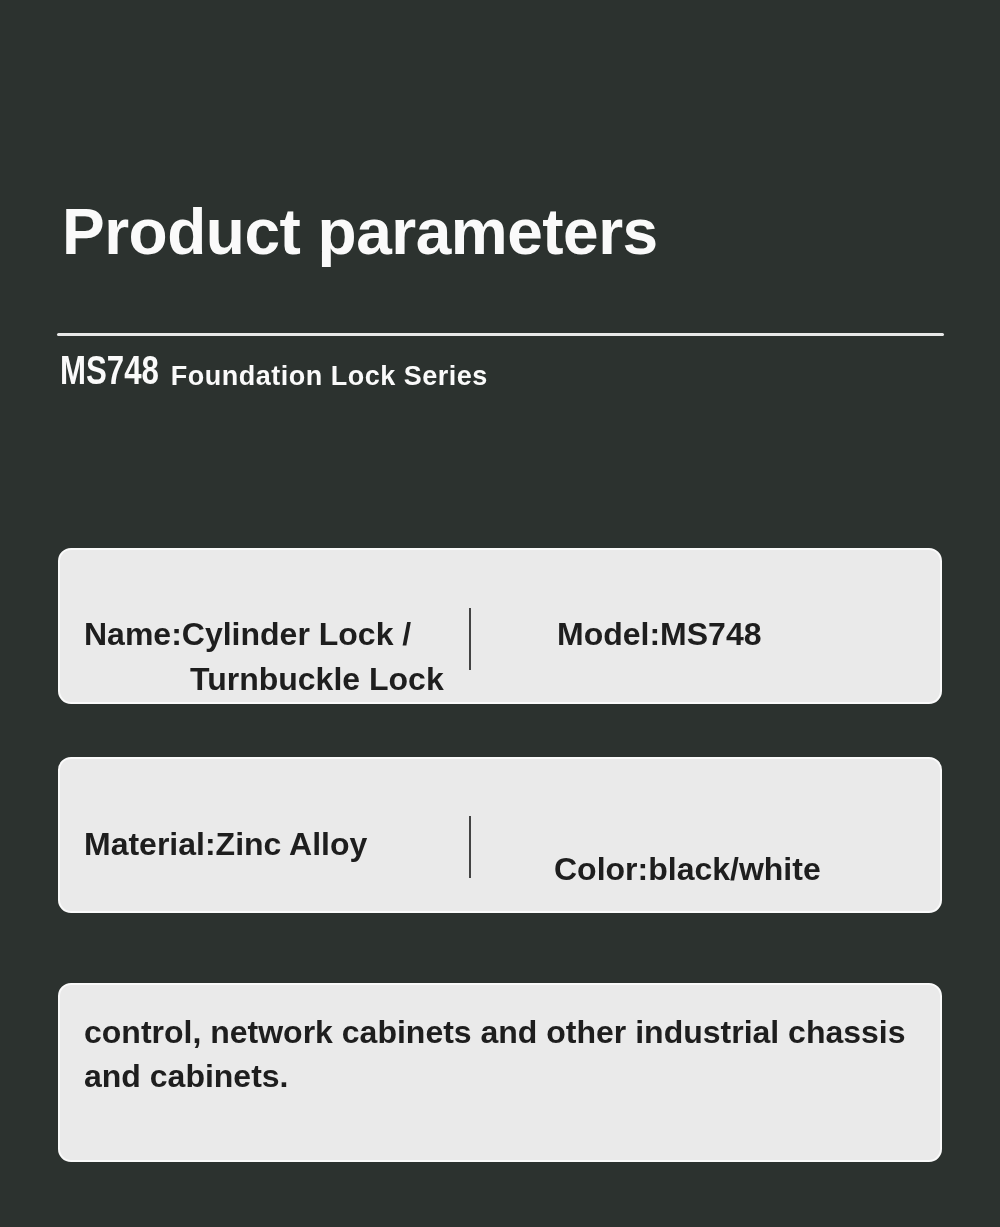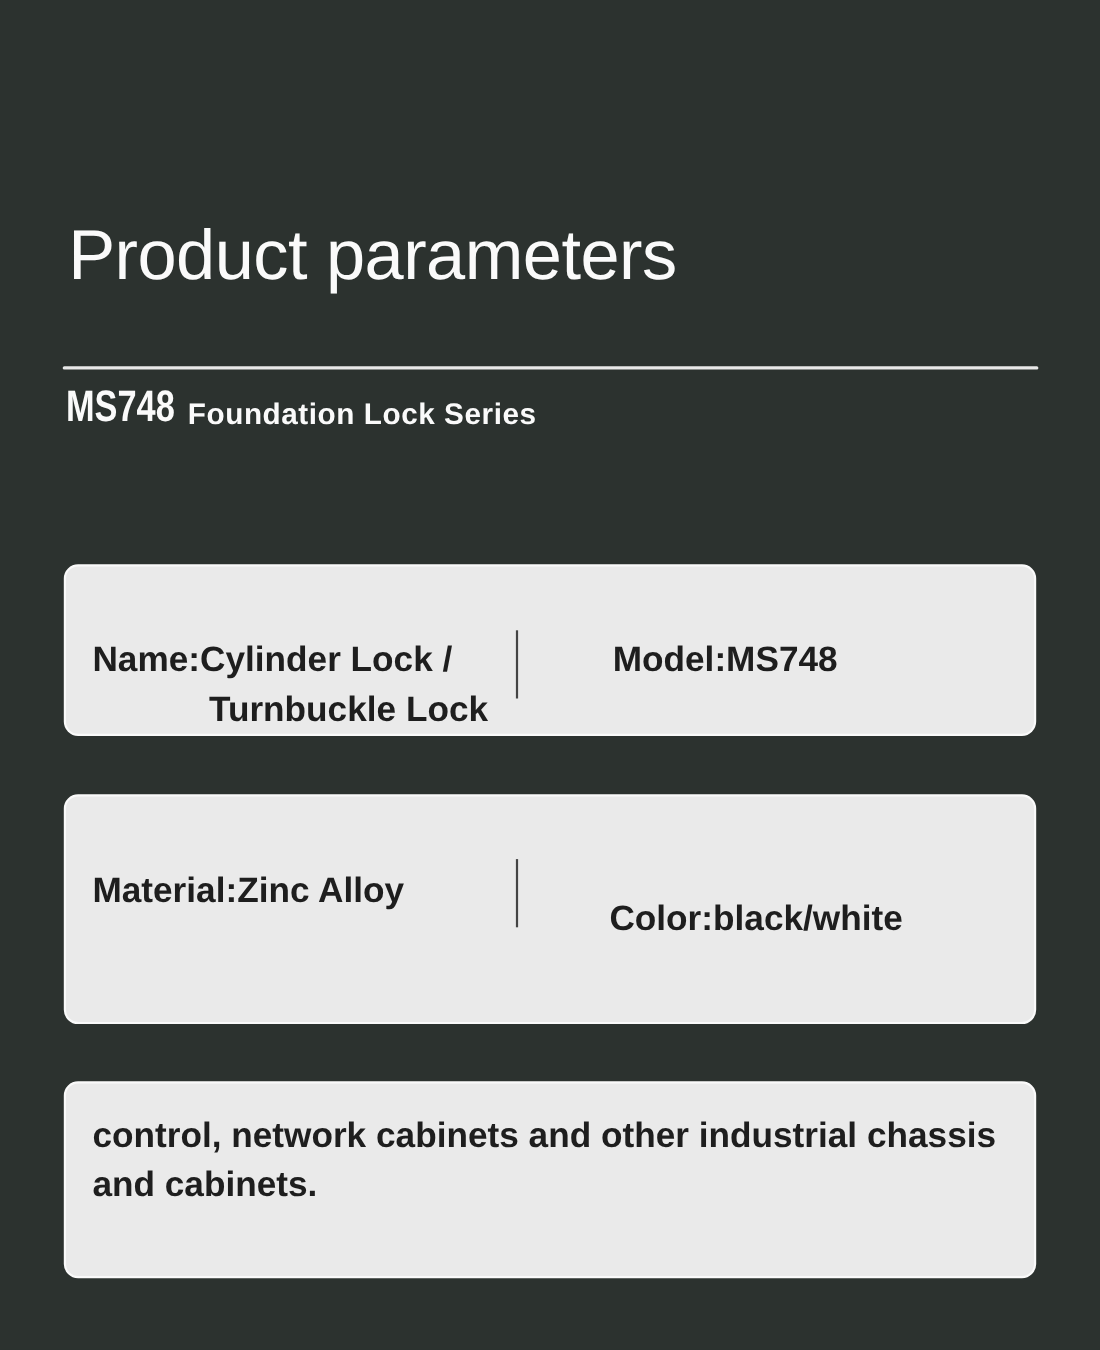--- a/index.html
+++ b/index.html
@@ -14,21 +14,21 @@
   html,body{margin:0;padding:0;}
   body{
     width:1000px;height:1227px;
     position:relative;
     background:var(--background);
     font-family:"Liberation Sans","DejaVu Sans",sans-serif;
     overflow:hidden;
   }
   .page-title{
     position:absolute;left:62px;top:200px;
-    font-size:64px;font-weight:normal;line-height:1;
+    font-size:64px;font-weight:bold;line-height:1;
     color:var(--text-light);
     letter-spacing:-0.5px;
     white-space:nowrap;
   }
   .title-underline{
     position:absolute;left:57px;top:333px;
     width:887px;height:3px;
     background:var(--rule);
     border-radius:2px;
   }
@@ -51,22 +51,22 @@
   .spec-card{
     position:absolute;left:58px;
     width:884px;
     box-sizing:border-box;
     background:var(--card-background);
     border:2px solid var(--card-border);
     border-radius:13px;
     color:var(--text-dark);
     font-weight:bold;
   }
-  #card-1{top:513px;height:156px;padding-left:37px;}
-  #card-2{top:722px;height:209px;}
+  #card-1{top:548px;height:156px;padding-left:37px;}
+  #card-2{top:757px;height:156px;}
   #card-3{top:983px;height:179px;}
   .spec-text{
     position:absolute;
     font-size:32px;line-height:45px;font-weight:bold;
     white-space:nowrap;
   }
   .name-block{left:24px;top:62px;}
   .name-line2{display:block;margin-left:106px;text-align:center;}
   .model-value{left:497px;top:62px;}
   .material-value{left:24px;top:63px;}

